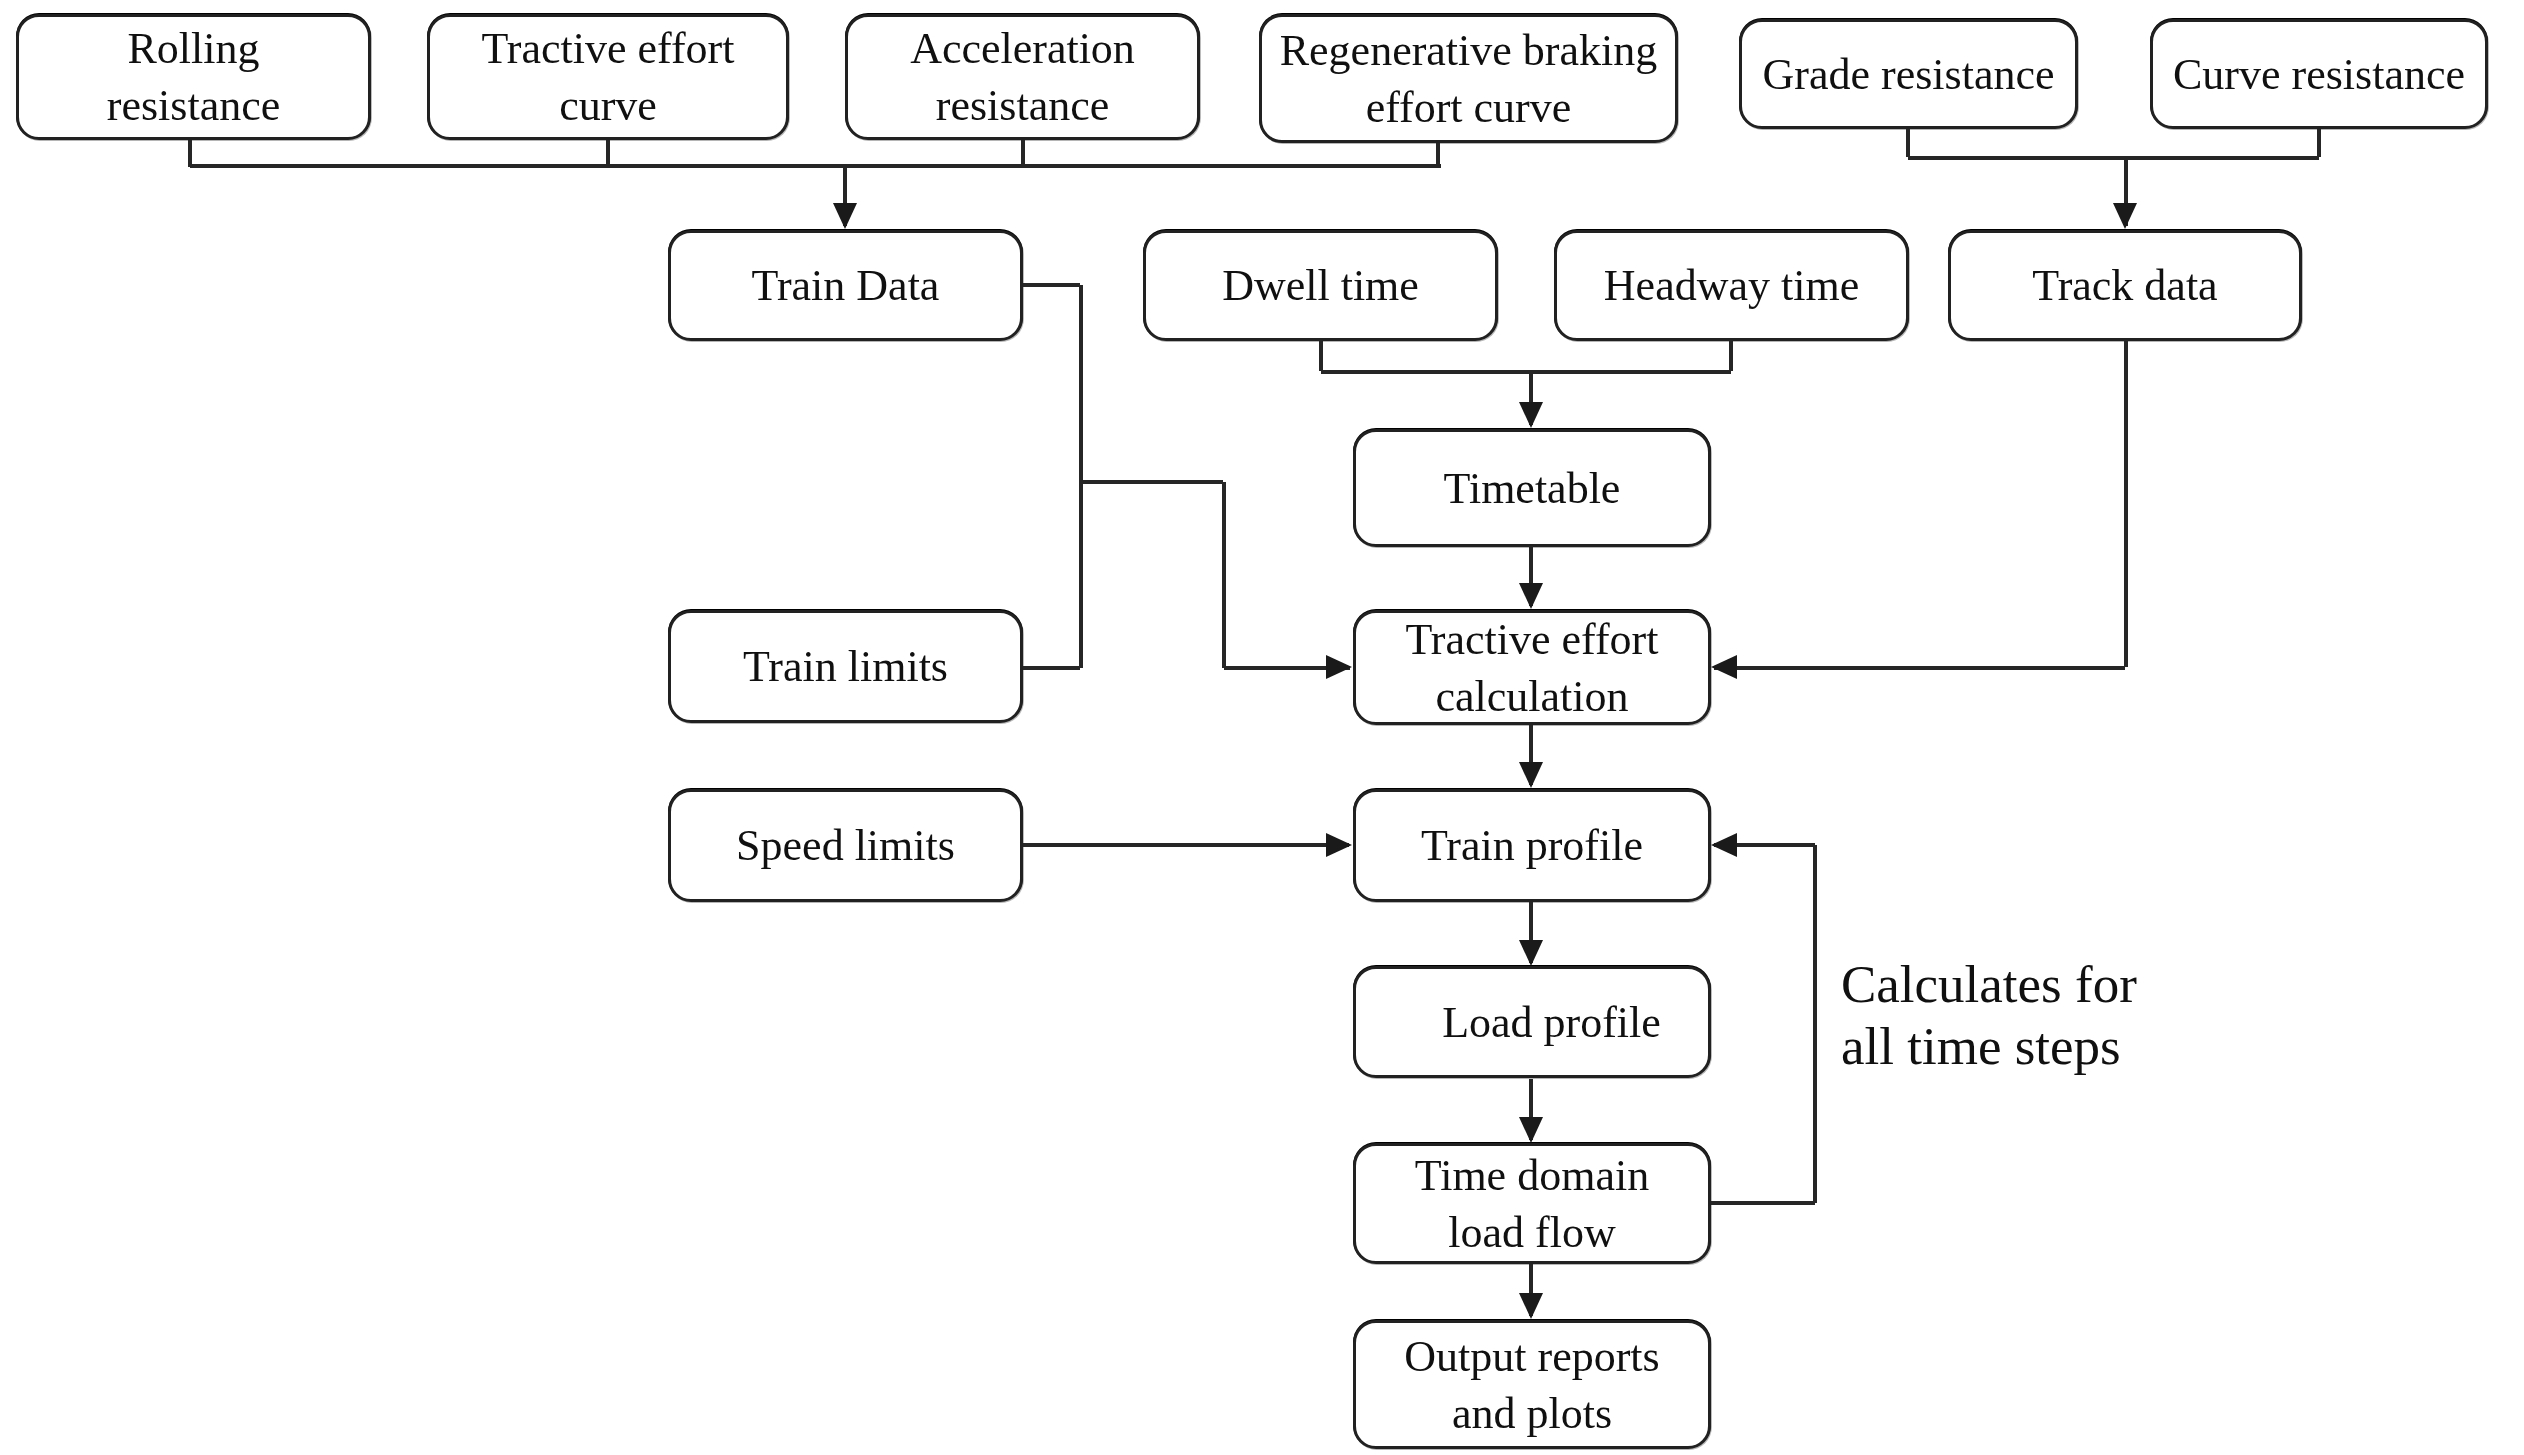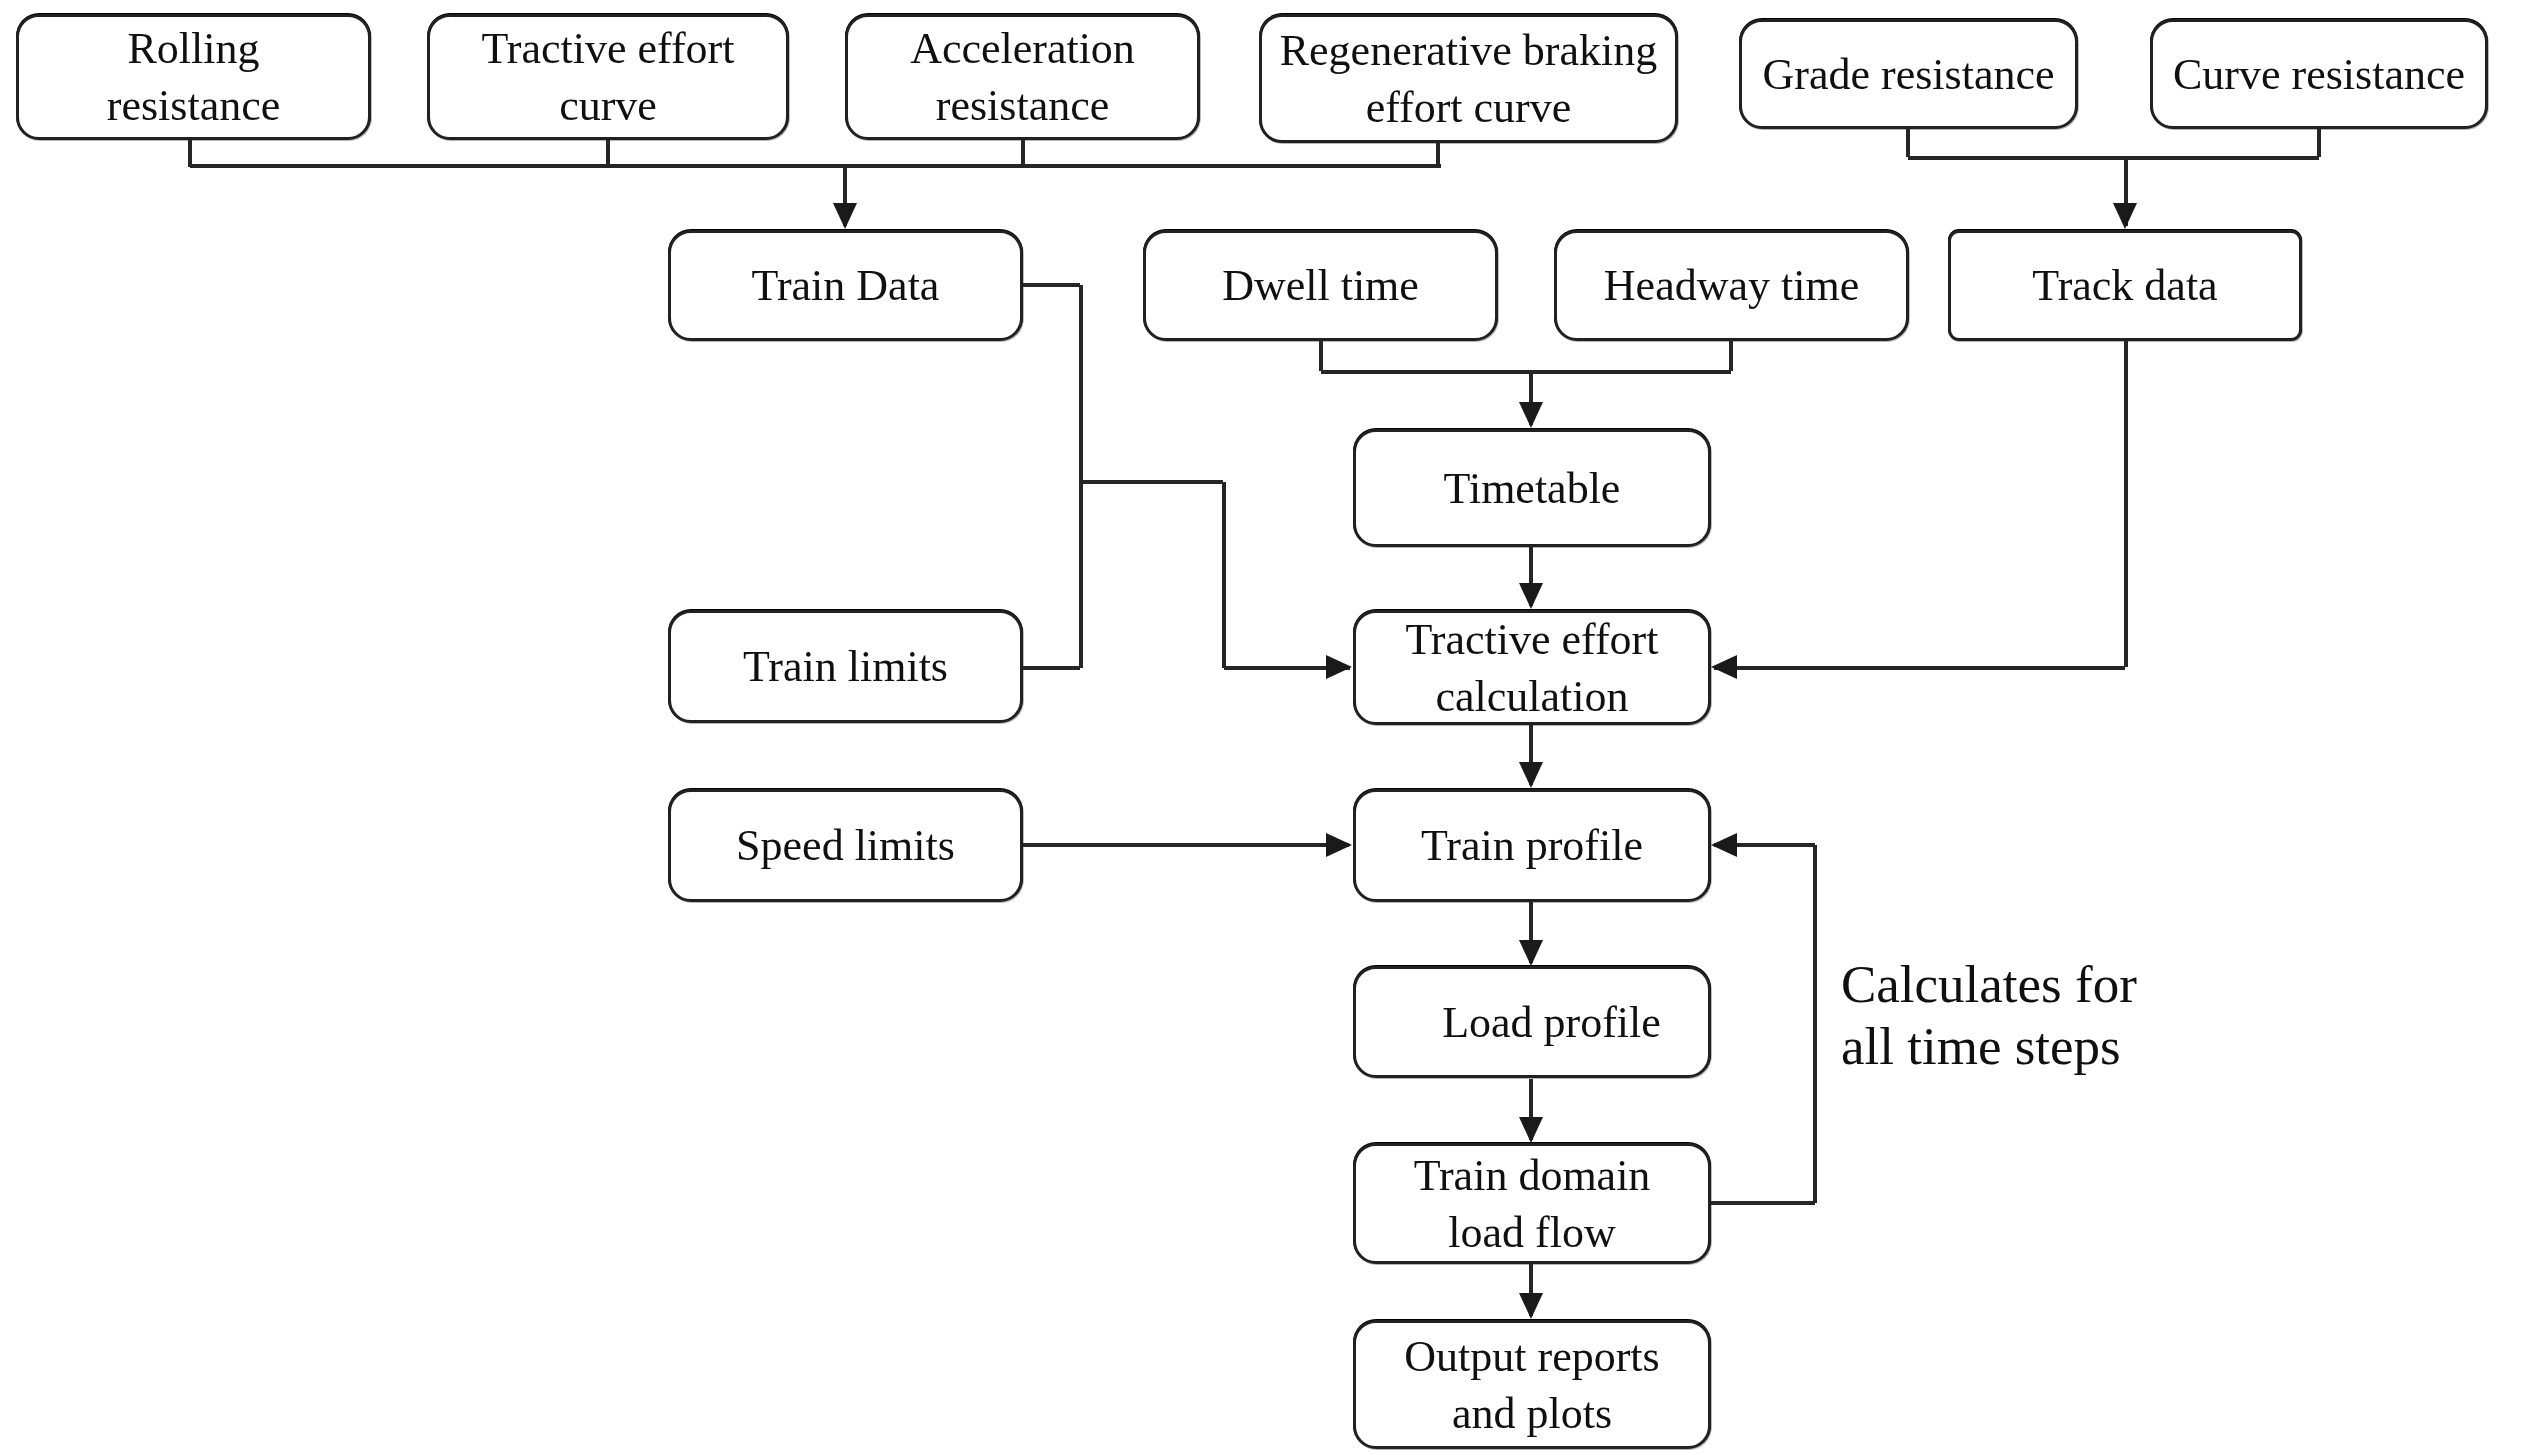--- a/index.html
+++ b/index.html
@@ -65,29 +65,29 @@
 curve</div>
       <div class="node" style="left: 845px; top: 14px; width: 355px; height: 126px;">Acceleration
 resistance</div>
       <div class="node" style="left: 1259px; top: 14px; width: 419px; height: 129px;">Regenerative braking
 effort curve</div>
       <div class="node" style="left: 1739px; top: 19.4px; width: 339px; height: 110px;">Grade resistance</div>
       <div class="node" style="left: 2150px; top: 19.4px; width: 338px; height: 110px;">Curve resistance</div>
       <div class="node" style="left: 668px; top: 230px; width: 355px; height: 111px;">Train Data</div>
       <div class="node" style="left: 1143px; top: 230px; width: 355px; height: 111px;">Dwell time</div>
       <div class="node" style="left: 1554px; top: 230px; width: 355px; height: 111px;">Headway time</div>
-      <div class="node" style="left: 1948px; top: 230px; width: 354px; height: 111px; border-radius: 11px;">Track data</div>
+      <div class="node" style="left: 1948px; top: 230px; width: 354px; height: 111px;">Track data</div>
       <div class="node" style="left: 1353px; top: 429px; width: 358px; height: 118px;">Timetable</div>
       <div class="node" style="left: 668px; top: 610px; width: 355px; height: 113px;">Train limits</div>
       <div class="node" style="left: 1353px; top: 610px; width: 358px; height: 115px;">Tractive effort
 calculation</div>
       <div class="node" style="left: 668px; top: 789px; width: 355px; height: 113px;">Speed limits</div>
       <div class="node" style="left: 1353px; top: 789px; width: 358px; height: 113px;">Train profile</div>
       <div class="node" style="left: 1353px; top: 966px; width: 358px; height: 112px; padding-left: 39px;">Load profile</div>
-      <div class="node" style="left: 1353px; top: 1143px; width: 358px; height: 121px;">Train domain
+      <div class="node" style="left: 1353px; top: 1143px; width: 358px; height: 121px;">Time domain
 load flow</div>
       <div class="node" style="left: 1353px; top: 1320px; width: 358px; height: 129px;">Output reports
 and plots</div>
     </div>
   <div id="connectors-layer">
       <div class="seg" style="left: 190px; top: 164px; width: 1251px; height: 3.5px; background: rgb(38, 38, 38);"></div>
       <div class="seg" style="left: 188px; top: 140px; width: 3.5px; height: 26.5px; background: rgb(38, 38, 38);"></div>
       <div class="seg" style="left: 606px; top: 140px; width: 3.5px; height: 26.5px; background: rgb(38, 38, 38);"></div>
       <div class="seg" style="left: 1021px; top: 140px; width: 3.5px; height: 26.5px; background: rgb(38, 38, 38);"></div>
       <div class="seg" style="left: 1436px; top: 143px; width: 3.5px; height: 23px; background: rgb(38, 38, 38);"></div>

